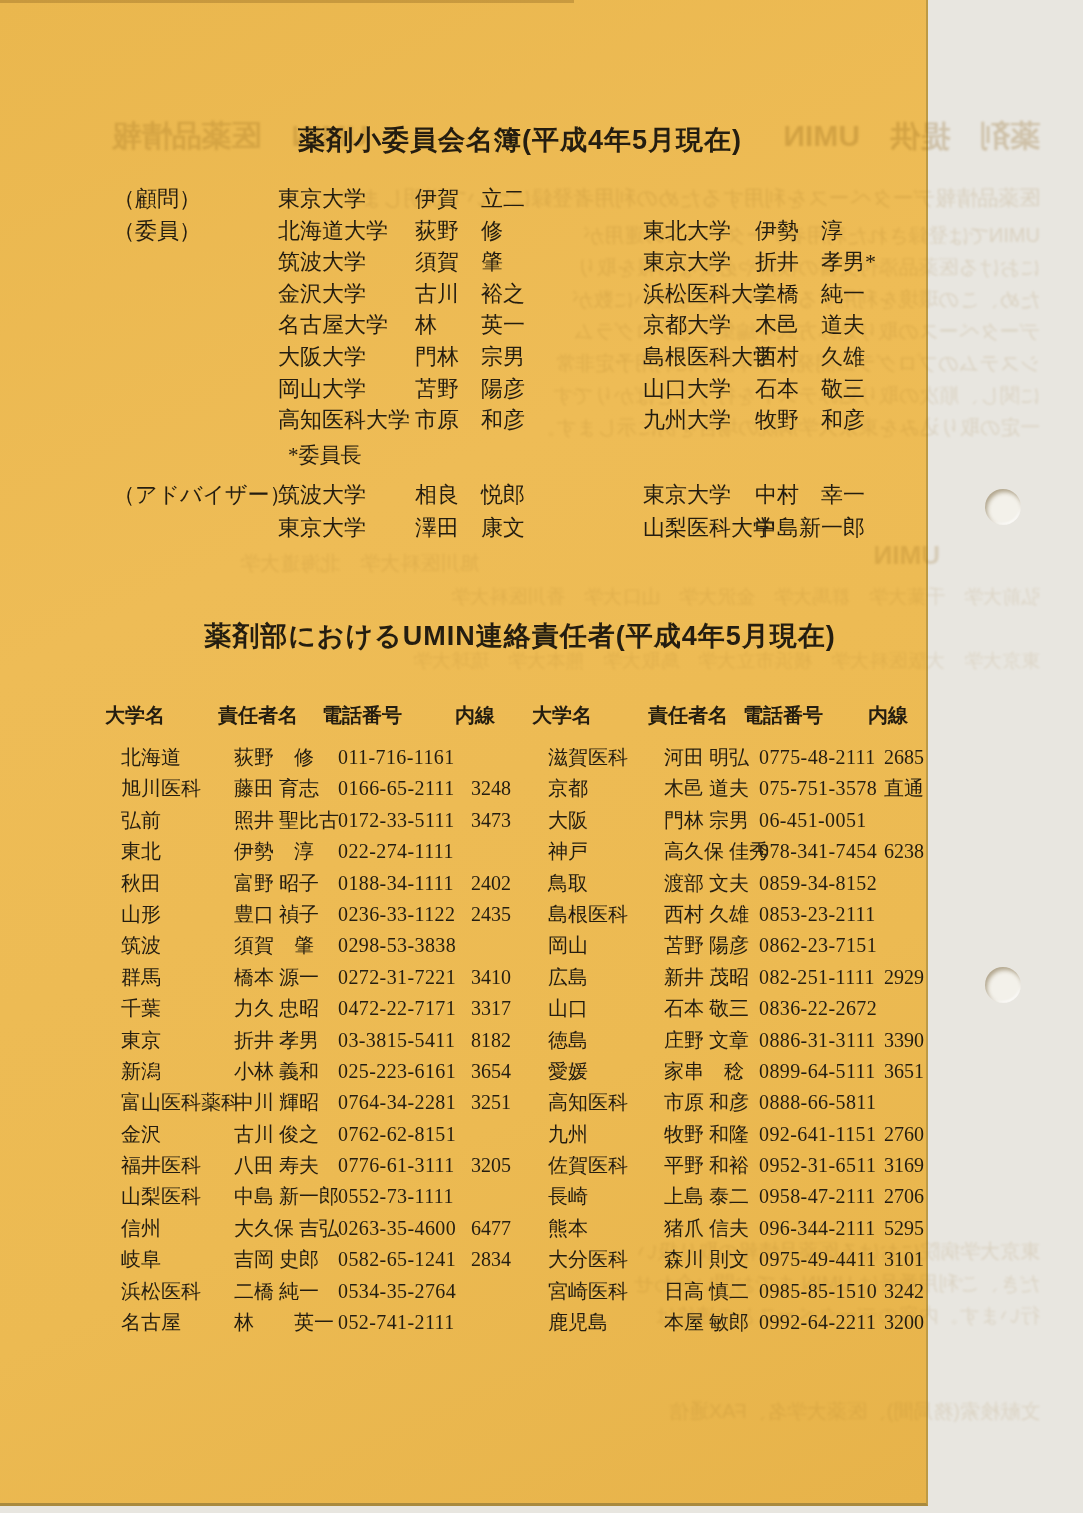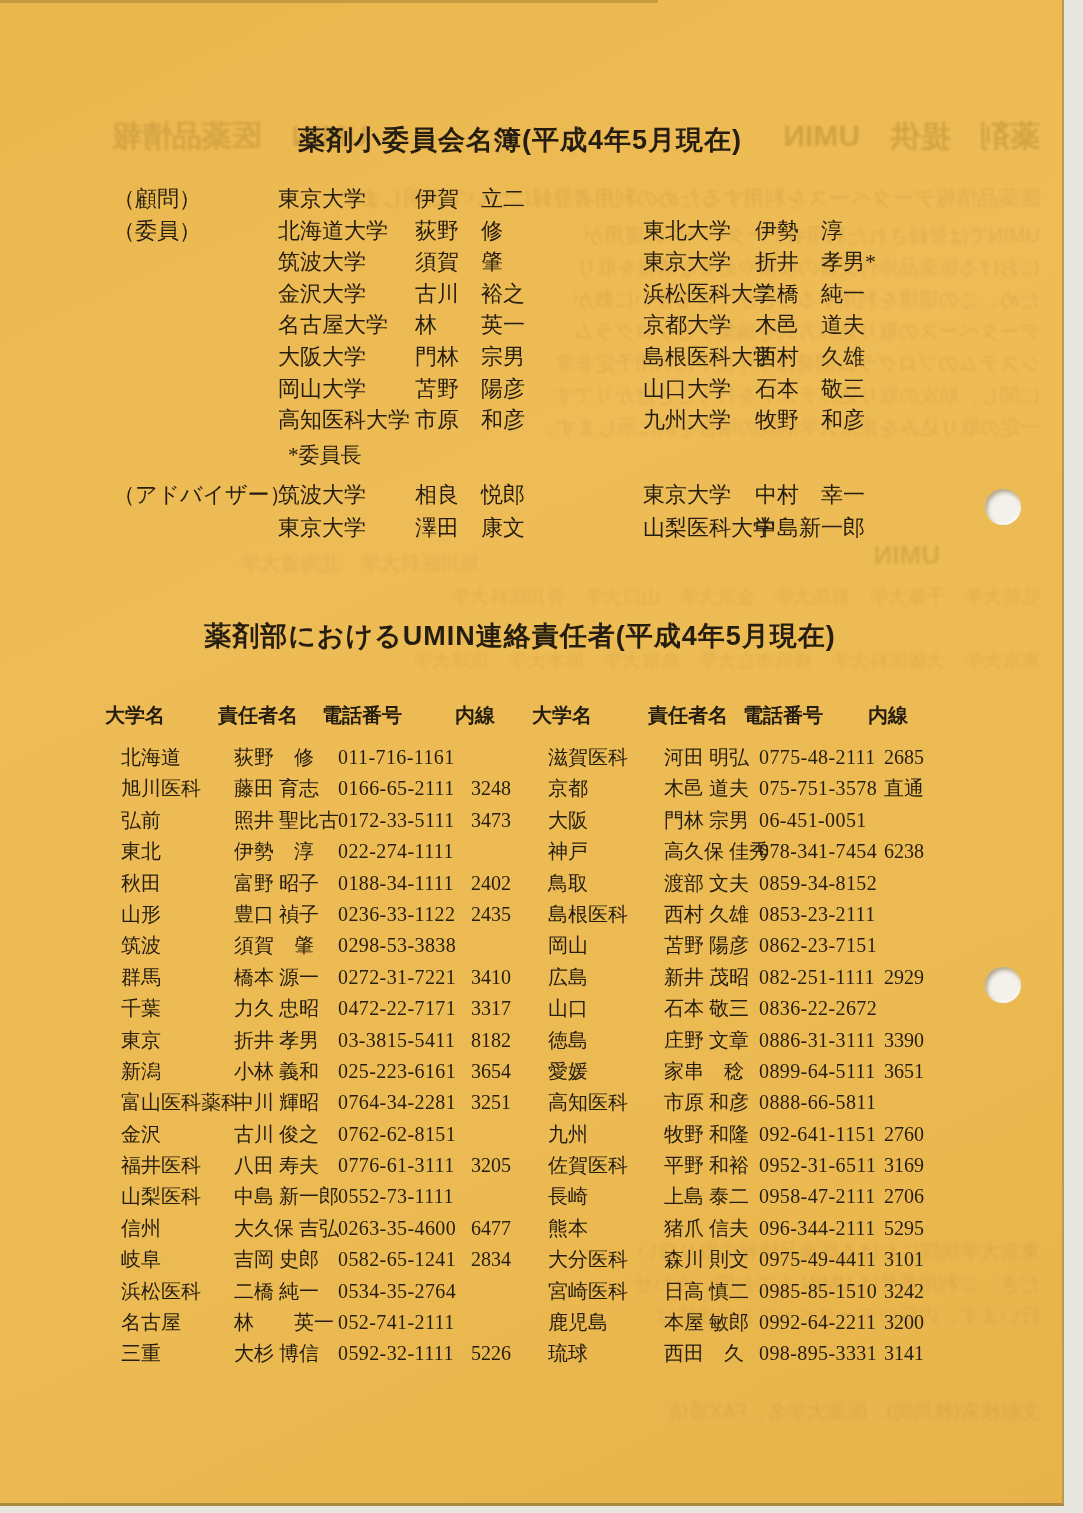--- a/index.html
+++ b/index.html
@@ -3,21 +3,21 @@
 <meta charset="utf-8">
 <style>
   html,body{margin:0;padding:0;}
   body{
     width:1083px;height:1513px;position:relative;overflow:hidden;
     background:#e8e6e0;
     font-family:"Liberation Serif","DejaVu Serif",serif;
     color:#241d10;
   }
   .paper{
-    position:absolute;left:0;top:0;width:1064px;height:1506px;
+    position:absolute;left:0;top:0;width:928px;height:1506px;
     background:linear-gradient(155deg,#eab74e 0%,#eebc56 35%,#ecba52 70%,#e7b34a 100%);
     border-right:2px solid #bd9a45;
     border-bottom:3px solid #a98a3e;
     box-sizing:border-box;
   }
   .paper::before{
     content:"";position:absolute;left:0;top:0;width:62%;height:3px;
     background:rgba(120,82,22,.30);
   }
   
@@ -374,27 +374,17 @@
       <div class="trow">
         <span class="tu">名古屋</span>
         <span class="tn">林　　英一</span>
         <span class="tt">052-741-2111</span>
         <span class="te"></span>
         <span class="ru">鹿児島</span>
         <span class="rn">本屋 敏郎</span>
         <span class="rt">0992-64-2211</span>
         <span class="re">3200</span>
       </div>
-      <div class="trow">
-        <span class="tu">三重</span>
-        <span class="tn">大杉 博信</span>
-        <span class="tt">0592-32-1111</span>
-        <span class="te">5226</span>
-        <span class="ru">琉球</span>
-        <span class="rn">西田　久</span>
-        <span class="rt">098-895-3331</span>
-        <span class="re">3141</span>
-      </div>
     </div>
 
   <div class="hole" id="hole-top"></div>
   <div class="hole" id="hole-bottom"></div>
 </div>
 
 </body></html>

